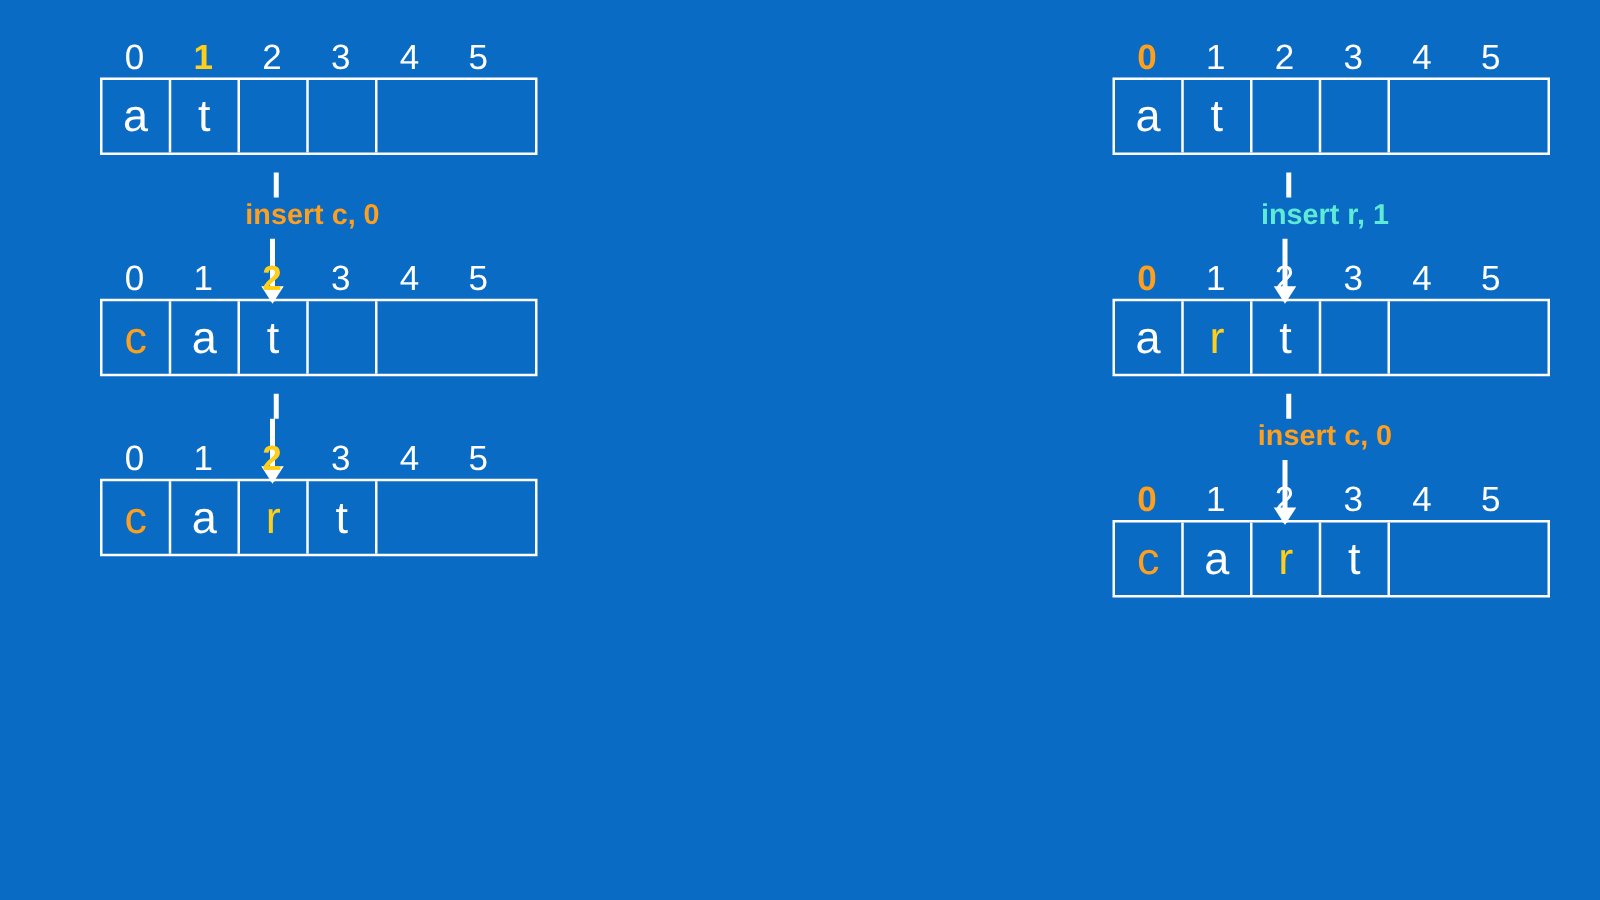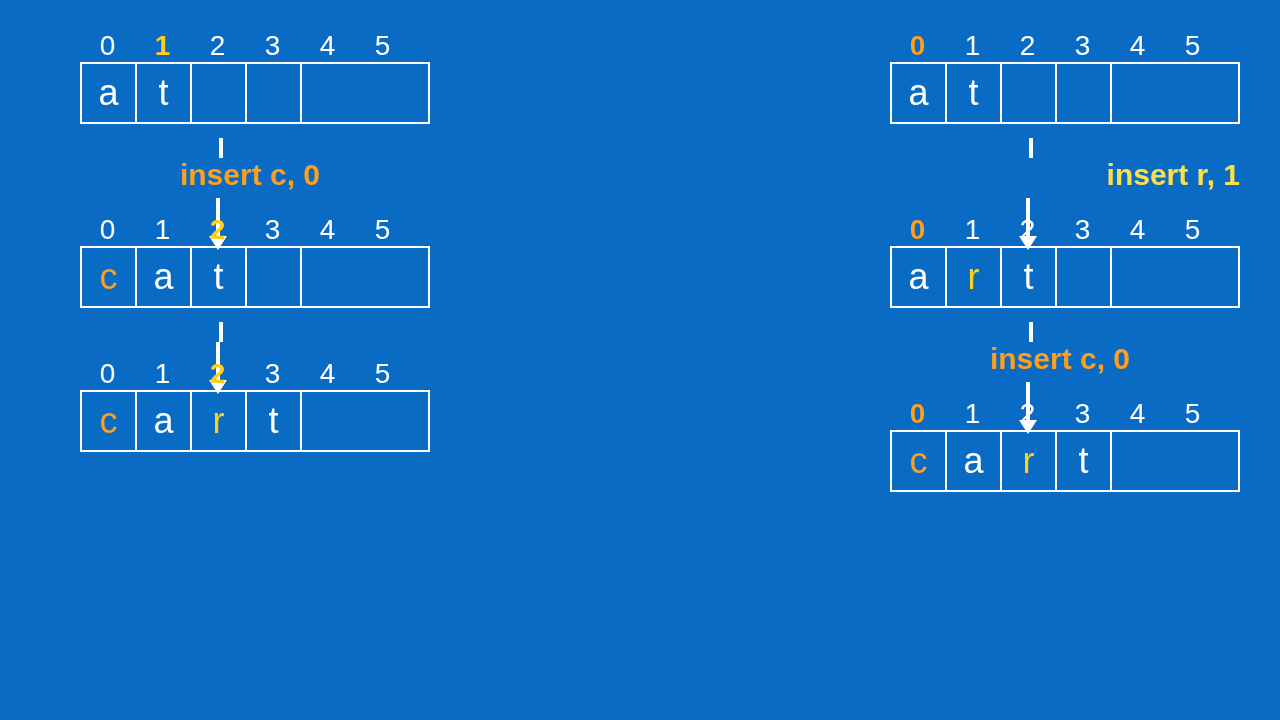--- a/index.html
+++ b/index.html
@@ -9,23 +9,23 @@
   .state{position:relative;margin-bottom:14px;}
   .indices{display:flex;margin-left:10px;}
   .idx{width:55px;text-align:center;font-size:28px;color:#fff;}
   .idx.hl{color:#ffcf1a;font-weight:700;}
   .idx.orange{color:#ff9f1e;font-weight:700;}
   .cells{display:flex;margin-left:10px;border:2px solid #fff;}
   .cell{width:55px;height:58px;border-right:2px solid #fff;display:flex;align-items:center;justify-content:center;font-size:36px;color:#fff;box-sizing:border-box;}
   .cell:last-child{border-right:none;}
   .cell.orange{color:#ff9f1e;}
   .cell.yellow{color:#ffcf1a;}
-  .op{text-align:center;font-size:30px;font-weight:700;margin:0 0 6px 0;}
+  .op{text-align:center;font-size:23px;font-weight:700;margin:0 0 6px 0;}
   .op.orange{color:#ff9f1e;}
-  .op.yellow{color:#fde047;text-align:right;}
+  .op.yellow{color:#5eead4;}
   .arrow-wrap{display:flex;justify-content:center;}
   .arrow{position:relative;width:4px;background:#fff;}
   .arrow::after{content:"";position:absolute;bottom:-2px;left:-7px;border-left:9px solid transparent;border-right:9px solid transparent;border-top:14px solid #fff;}
   .connector{width:4px;height:20px;background:#fff;margin-left:149px;}
 </style>
 </head>
 <body>
 
 <div class="col left">
 

